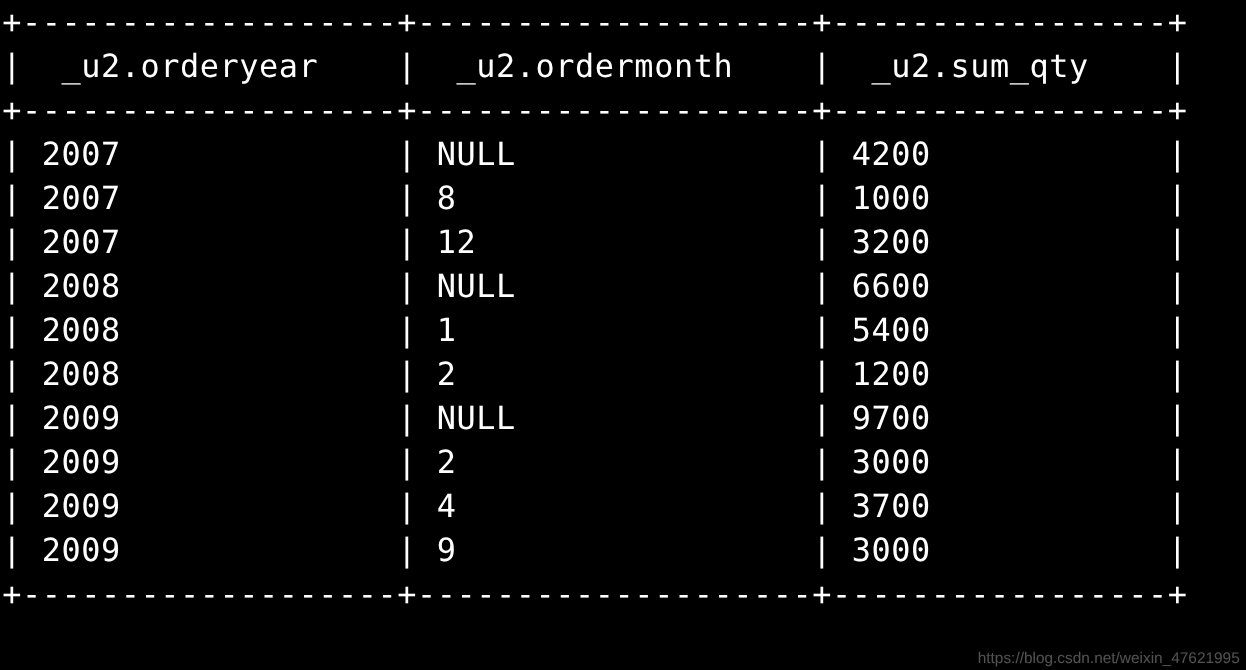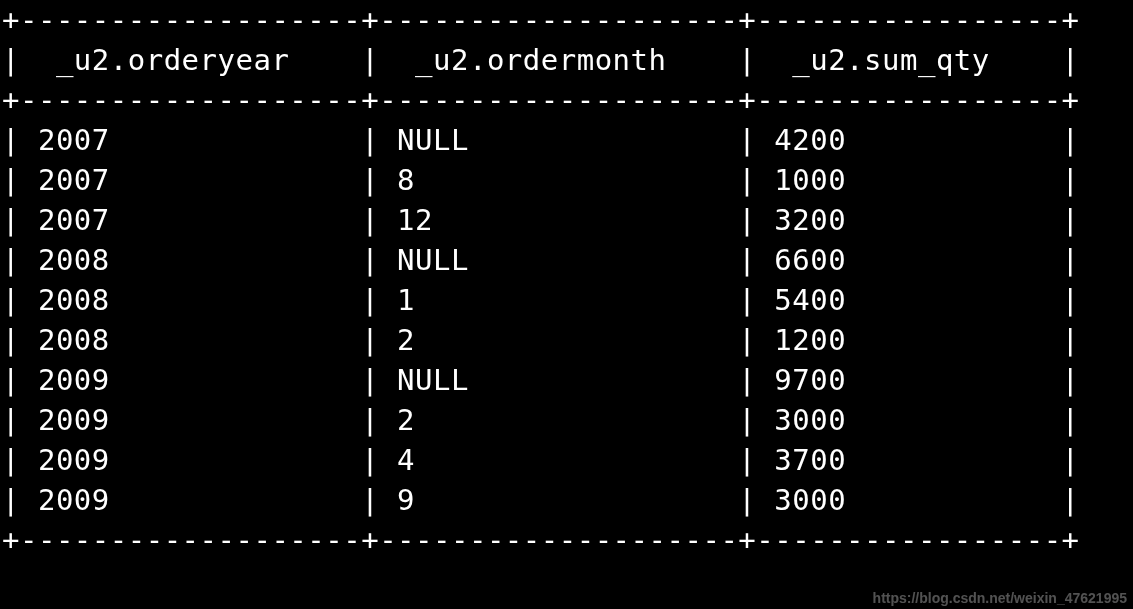--- a/index.html
+++ b/index.html
@@ -21,21 +21,20 @@
   .watermark{
     position:absolute;
     right:6px;
     bottom:4px;
     font-family:Arial,Helvetica,sans-serif;
     font-size:14px;
     line-height:14px;
     color:rgba(255,255,255,0.32);
     letter-spacing:0;
     white-space:nowrap;
-    font-weight:bold;
   }
 </style>
 </head>
 <body>
 
 <div class="term">+-------------------+--------------------+-----------------+
 |  _u2.orderyear    |  _u2.ordermonth    |  _u2.sum_qty    |
 +-------------------+--------------------+-----------------+
 | 2007              | NULL               | 4200            |
 | 2007              | 8                  | 1000            |

